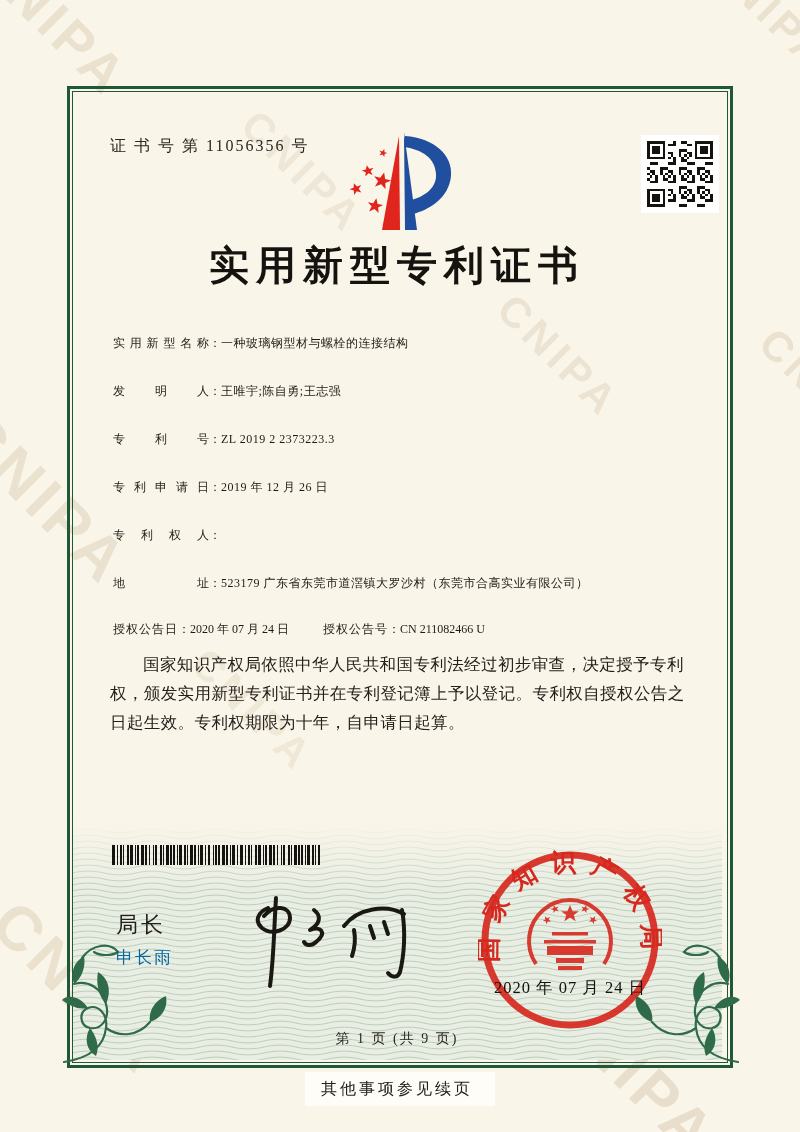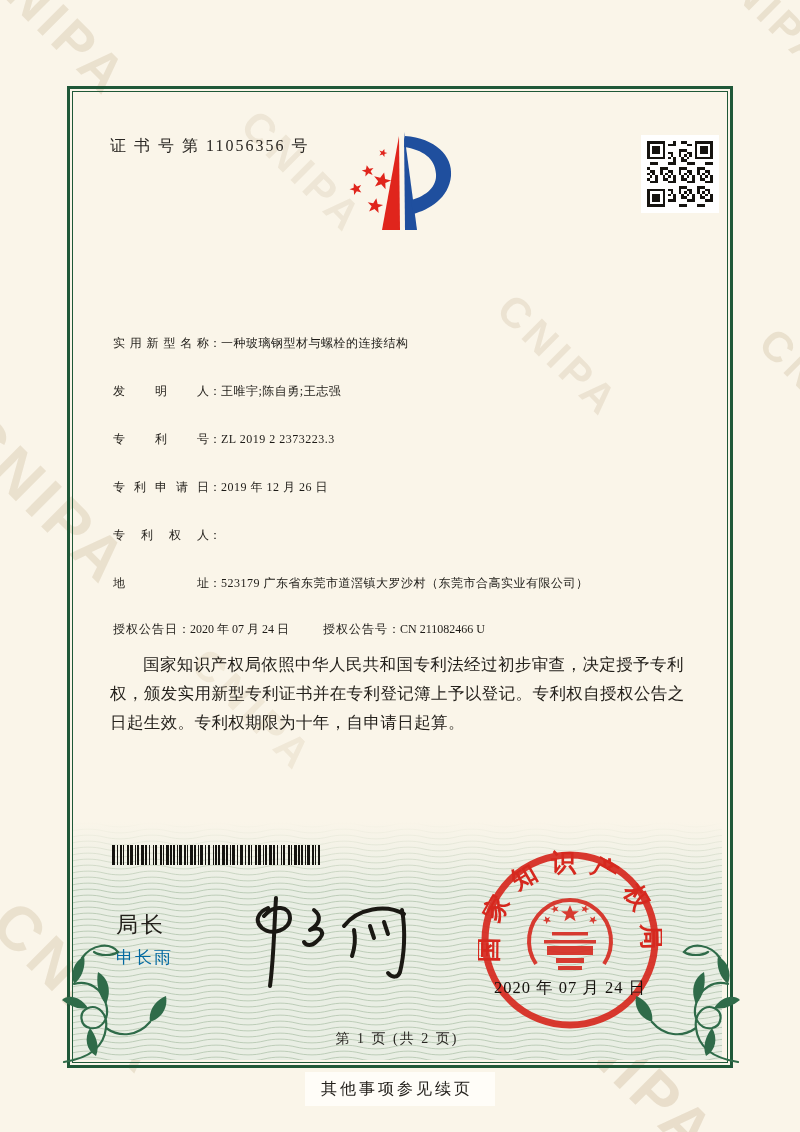--- a/index.html
+++ b/index.html
@@ -300,20 +300,21 @@
         <rect x="24" y="8" width="1" height="1" fill="#15130f"></rect>
         <rect x="24" y="13" width="1" height="1" fill="#15130f"></rect>
         <rect x="24" y="14" width="1" height="1" fill="#15130f"></rect>
         <rect x="24" y="15" width="1" height="1" fill="#15130f"></rect>
         <rect x="24" y="20" width="1" height="1" fill="#15130f"></rect>
         <rect x="24" y="21" width="1" height="1" fill="#15130f"></rect>
         <rect x="24" y="22" width="1" height="1" fill="#15130f"></rect>
       </svg>
   </div>
 
+  <h1 class="title">实用新型专利证书</h1>
 
   <div class="fields">
     <div class="field-row">
       <span class="f-label">实用新型名称</span>
         <span class="f-colon">：</span>
         <span class="f-value">一种玻璃钢型材与螺栓的连接结构</span>
     </div>
     <div class="field-row">
       <span class="f-label">发明人</span>
         <span class="f-colon">：</span>
@@ -422,17 +423,17 @@
     </g>
     <g fill="#2f6b49">
       <path d="M30,82 C22,70 10,68 4,74 C12,80 20,84 30,82 Z"></path>
       <path d="M48,78 C54,64 50,52 40,46 C38,56 40,70 48,78 Z"></path>
       <path d="M92,96 C104,92 110,82 108,70 C98,74 90,84 92,96 Z"></path>
       <path d="M16,58 C12,46 16,36 26,30 C28,40 24,52 16,58 Z"></path>
       <path d="M32,102 C26,112 28,124 38,130 C42,120 38,110 32,102 Z"></path>
     </g>
   </svg>
 
-  <div class="page-info">第 1 页 (共 2 页)</div>
+  <div class="page-info">第 1 页 (共 9 页)</div>
   <div class="note-box"></div>
   <div class="note">其他事项参见续页</div>
 
 </div>
 
 </body></html>

